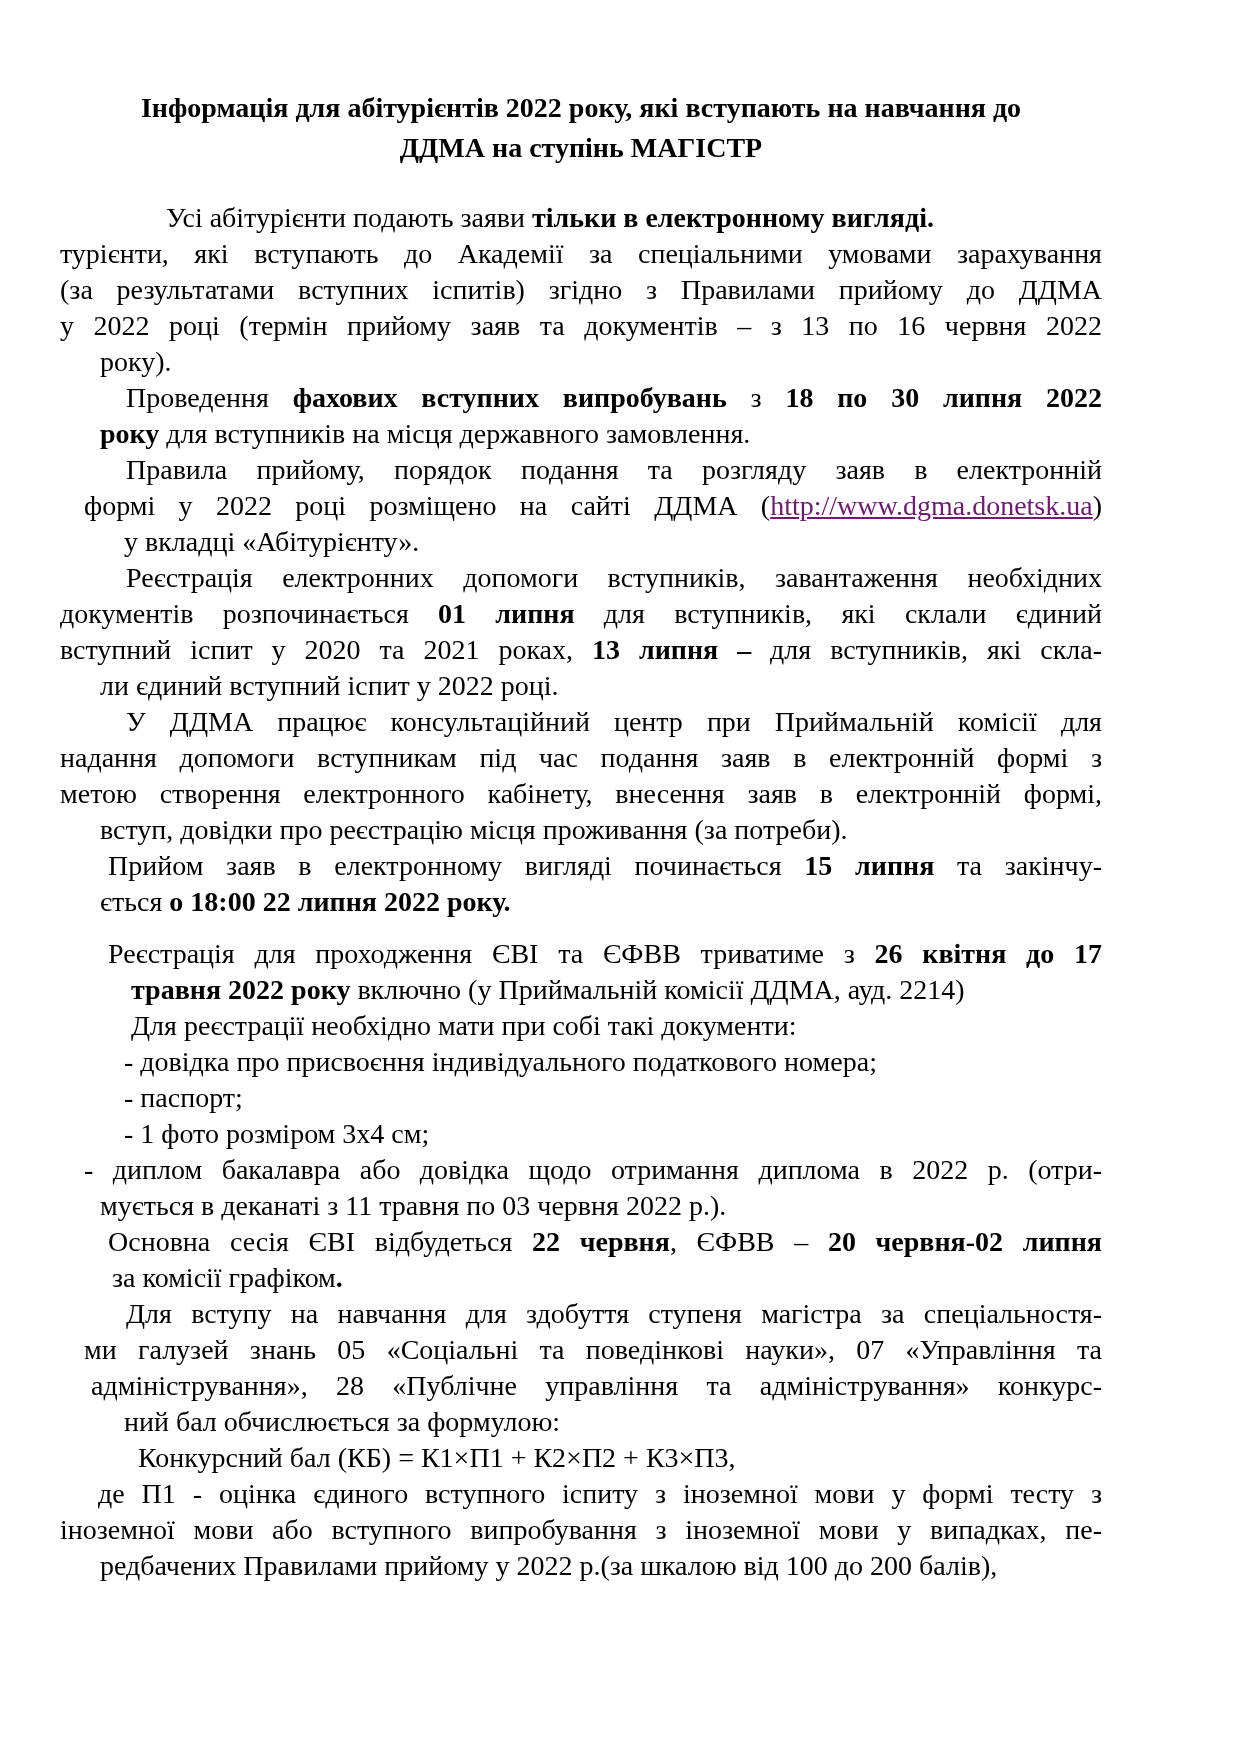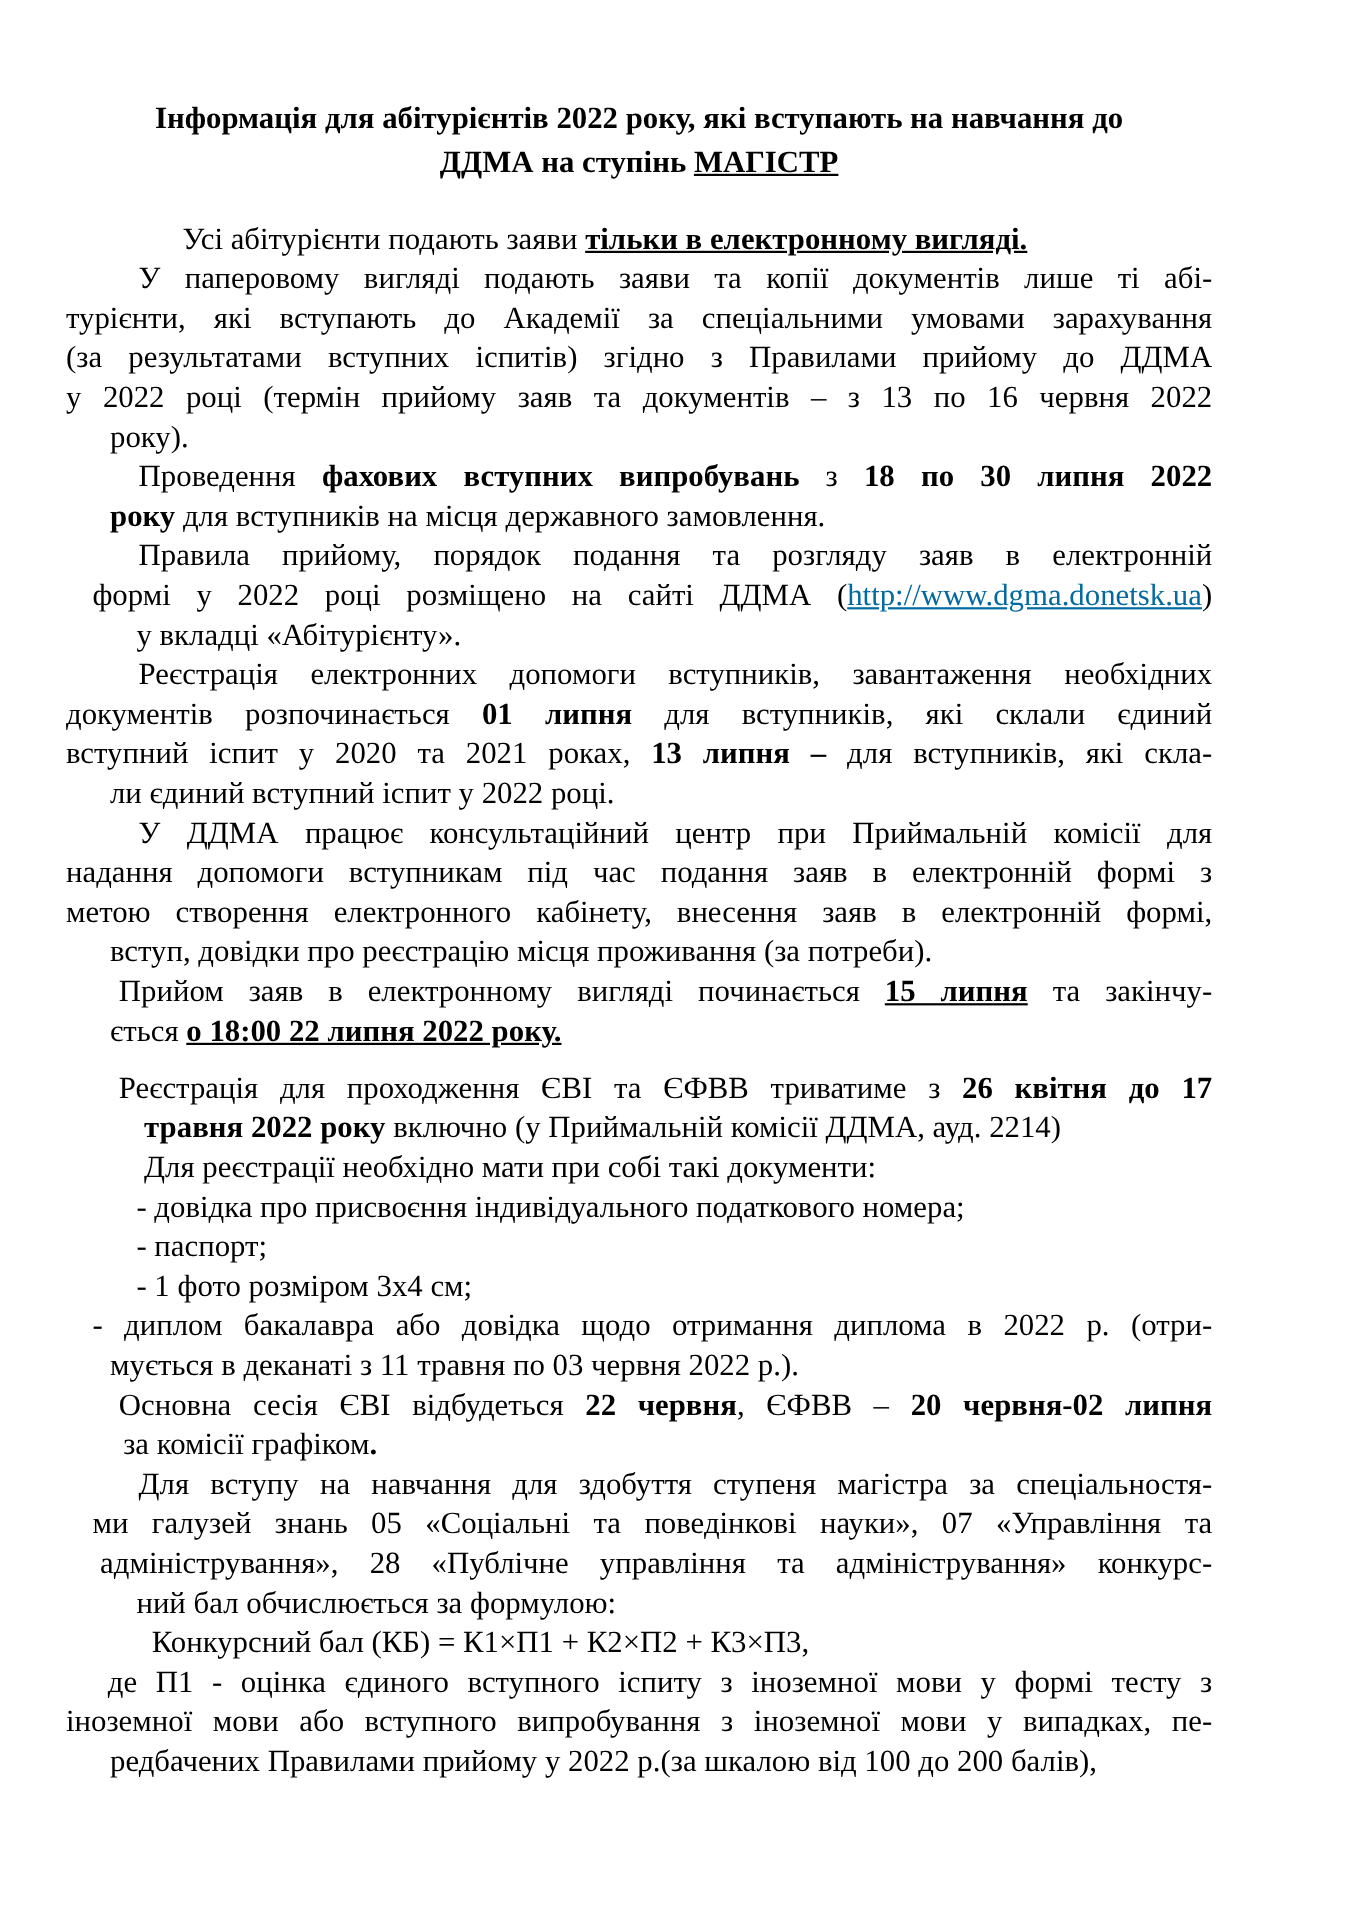--- a/index.html
+++ b/index.html
@@ -20,34 +20,33 @@
   .al-c{text-align:center;text-align-last:center;}
   .ind-0{padding-left:0;}
   .ind-1{padding-left:12px;}
   .ind-2{padding-left:24px;}
   .ind-3{padding-left:31px;}
   .ind-4{padding-left:38px;}
   .ind-5{padding-left:48px;}
   .ind-6{padding-left:66px;}
   .gap-before{margin-top:16px;}
   .b{font-weight:bold;}
-  .u{text-decoration:underline;}
-  a.lk{color:#0369a1;cursor:pointer;}
+  .u{}
+  a.lk{color:#701a75;cursor:pointer;}
 </style>
 </head>
 <body>
 
 <div class="page">
   <div class="doc-title" id="doc-title">
       <div class="line ind-0 al-c"><span class="b ">Інформація для абітурієнтів 2022 року, які вступають на навчання до</span></div>
       <div class="line ind-0 al-c"><span class="b ">ДДМА на ступінь </span><span class="b u">МАГІСТР</span></div>
     </div>
   <div class="doc-body" id="doc-body">
       <div class="line ind-6 al-l"><span class="">Усі абітурієнти подають заяви </span><span class="b u">тільки в електронному вигляді.</span></div>
-      <div class="line ind-6 al-j"><span class="">У паперовому вигляді подають заяви та копії документів лише ті абі-</span></div>
       <div class="line ind-0 al-j"><span class="">турієнти, які вступають до Академії за спеціальними умовами зарахування</span></div>
       <div class="line ind-0 al-j"><span class="">(за результатами вступних іспитів) згідно з Правилами прийому до ДДМА</span></div>
       <div class="line ind-0 al-j"><span class="">у 2022 році (термін прийому заяв та документів – з 13 по 16 червня 2022</span></div>
       <div class="line ind-0 al-l"><span class="">року).</span></div>
       <div class="line ind-6 al-j"><span class="">Проведення </span><span class="b ">фахових вступних випробувань</span><span class=""> з </span><span class="b ">18 по 30 липня 2022</span></div>
       <div class="line ind-0 al-l"><span class="b ">року</span><span class=""> для вступників на місця державного замовлення.</span></div>
       <div class="line ind-6 al-j"><span class="">Правила прийому, порядок подання та розгляду заяв в електронній</span></div>
       <div class="line ind-2 al-j"><span class="">формі у 2022 році розміщено на сайті ДДМА (</span><a class="lk" href="#">http://www.dgma.donetsk.ua</a><span class="">)</span></div>
       <div class="line ind-2 al-l"><span class="">у вкладці  «Абітурієнту».</span></div>
       <div class="line ind-6 al-j"><span class="">Реєстрація електронних допомоги вступників, завантаження необхідних</span></div>

